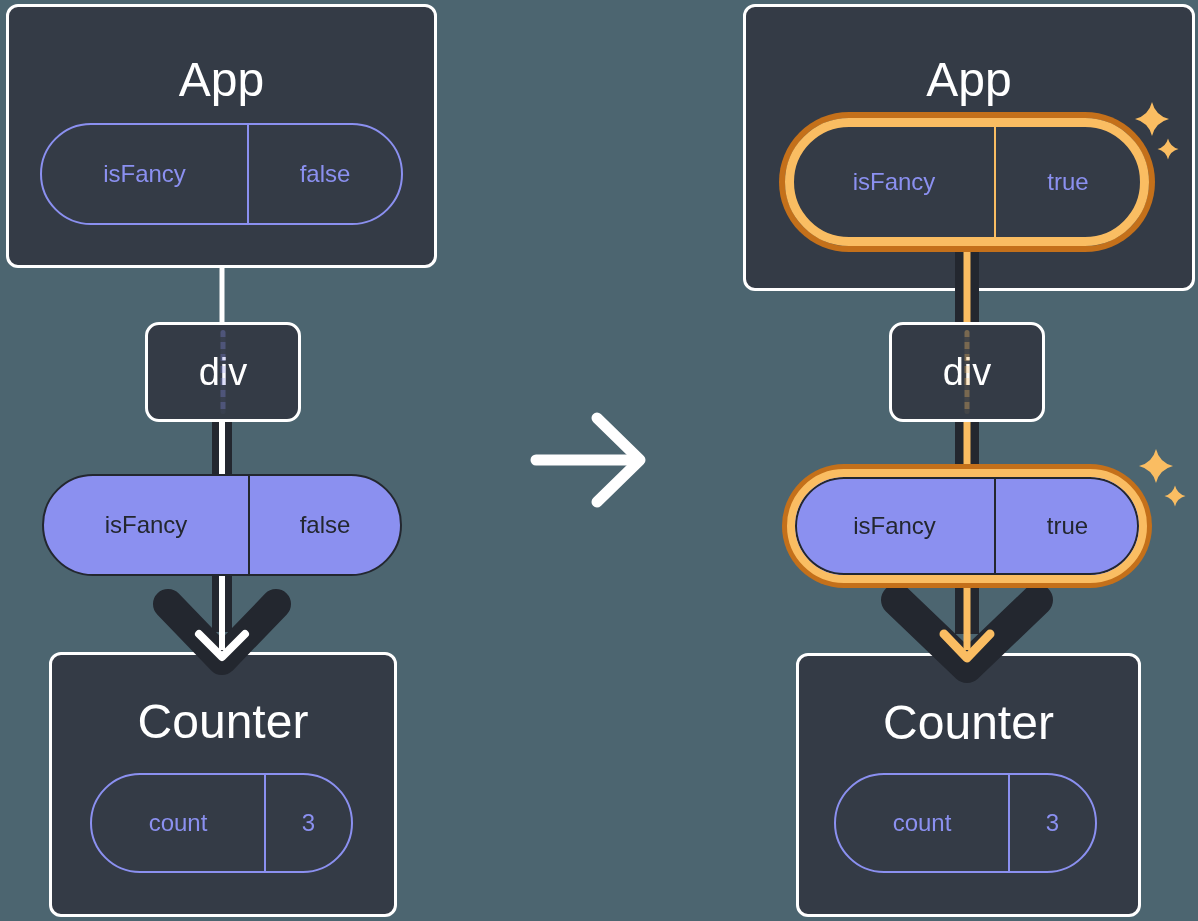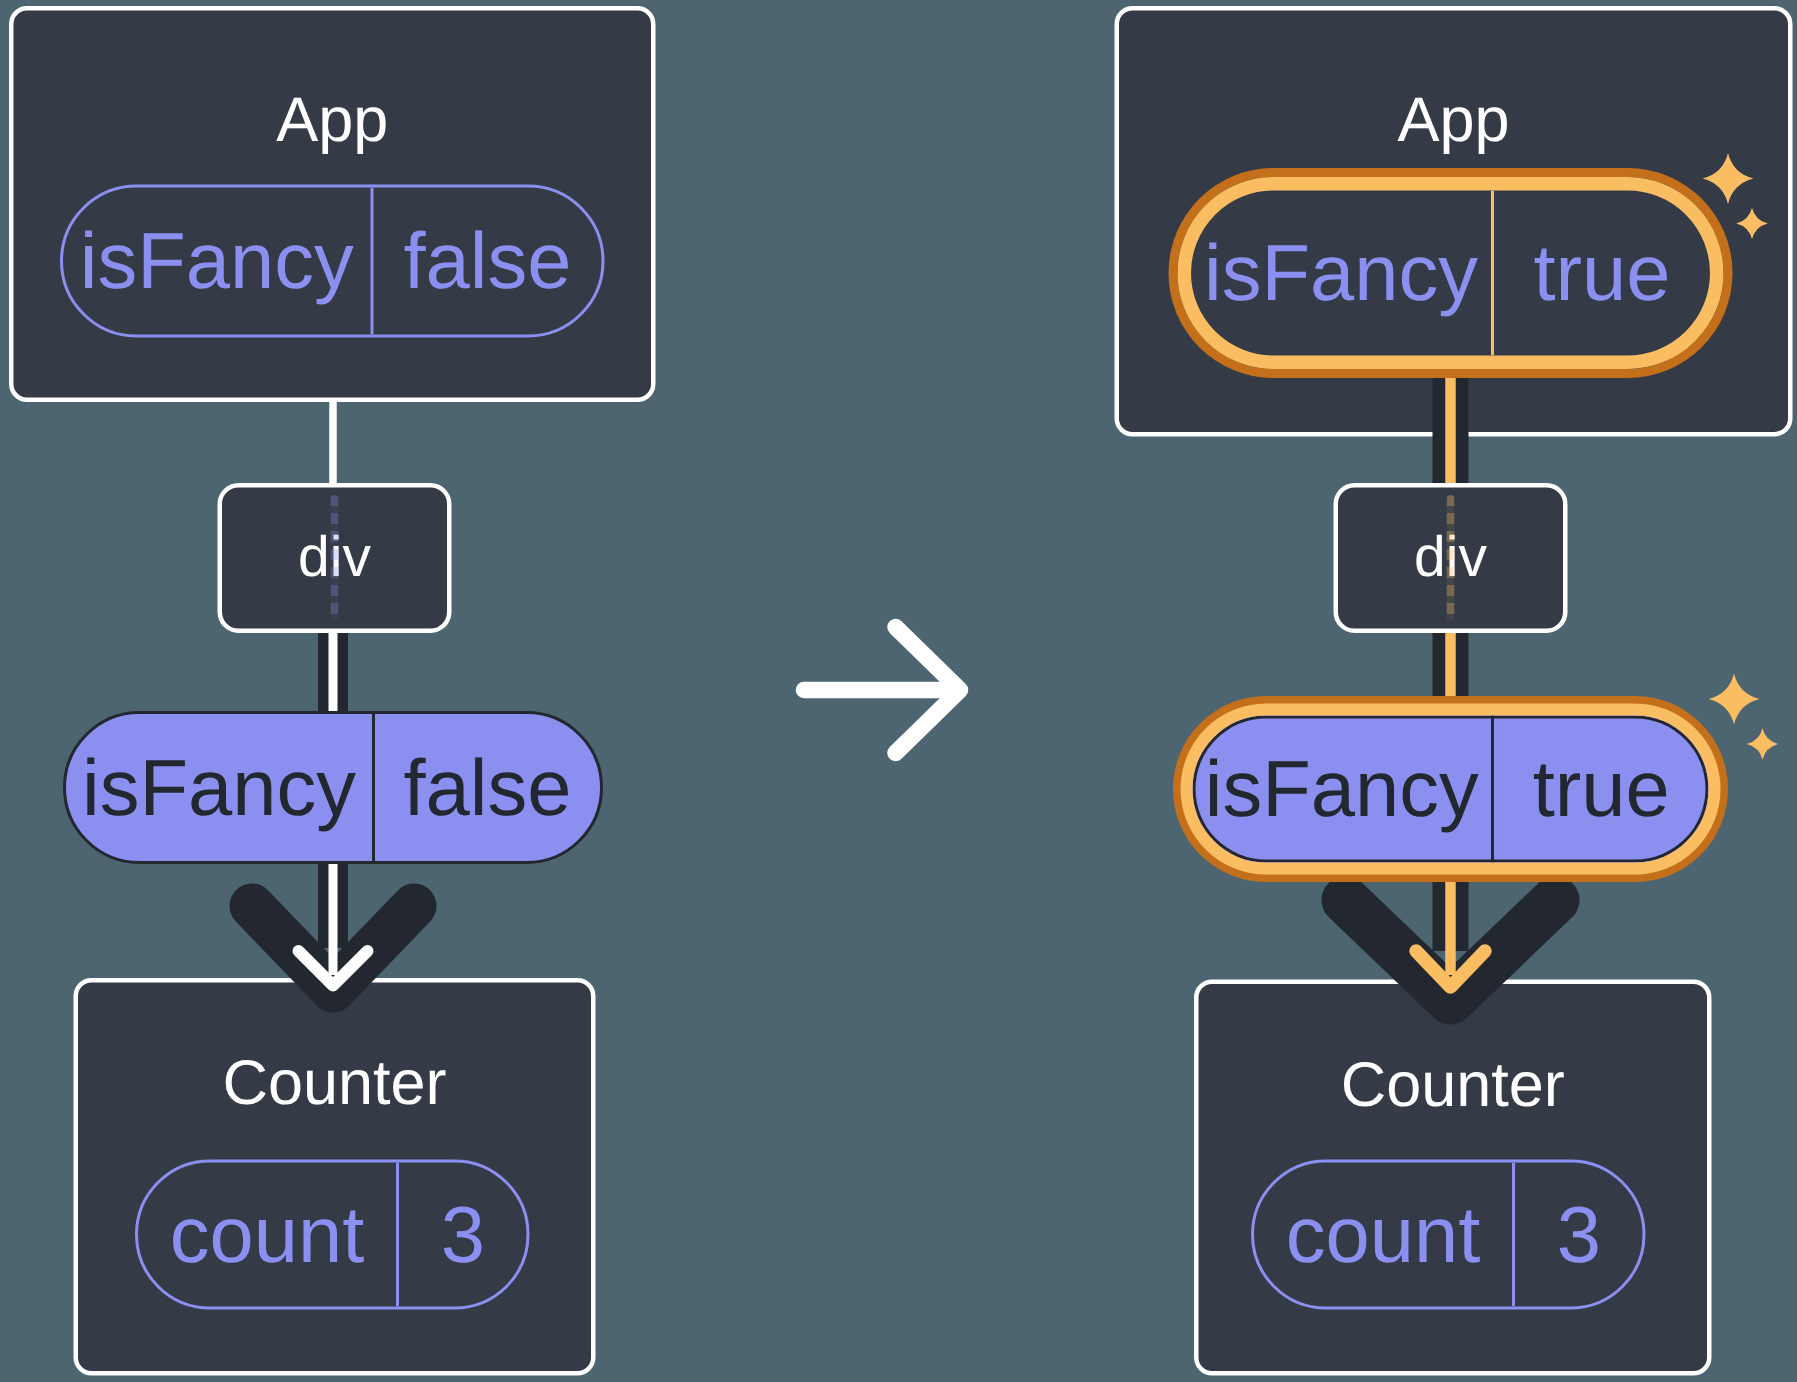--- a/index.html
+++ b/index.html
@@ -8,21 +8,21 @@
     background:#4C6570;
     font-family:"Liberation Sans", sans-serif;
   }
   
   .card{
     position:absolute;background:#343B46;border:3px solid #ffffff;
     border-radius:12px;box-sizing:border-box;
   }
   .card-title{
     position:absolute;left:0;right:0;text-align:center;
-    color:#ffffff;font-size:42px;line-height:46px;font-weight:400;
+    color:#ffffff;font-size:48px;line-height:46px;font-weight:400;
   }
   #app-card-before{left:6px;top:4px;width:431px;height:264px;}
   #app-card-after{left:743px;top:4px;width:452px;height:287px;}
   #counter-card-before{left:49px;top:652px;width:348px;height:265px;}
   #counter-card-after{left:796px;top:653px;width:345px;height:264px;}
   #app-card-before .card-title,#app-card-after .card-title{top:50px;}
   #counter-card-before .card-title,#counter-card-after .card-title{top:44px;}
 
   
   .divbox{
@@ -44,21 +44,21 @@
     background:repeating-linear-gradient(180deg, rgba(250,189,98,0.35) 0 7px, rgba(250,189,98,0.08) 7px 12px);
   }
 
   
   .pill{
     position:absolute;display:flex;align-items:stretch;
     box-sizing:border-box;border-radius:999px;overflow:hidden;
   }
   .pill .cell{
     flex:0 0 auto;display:flex;align-items:center;justify-content:center;
-    font-size:53px;
+    font-size:24px;
   }
   .pill .cell.grow{flex:1 1 auto;}
   .pill .sep{flex:0 0 auto;width:2px;}
   .bold{font-weight:normal;}
 
   #app-pill-before{left:40px;top:123px;width:363px;height:102px;
     border:2.5px solid #8B90F0;color:#8B90F0;}
   #app-pill-before .cell:first-child{width:205px;}
   #app-pill-before .sep{background:#8B90F0;}
 

